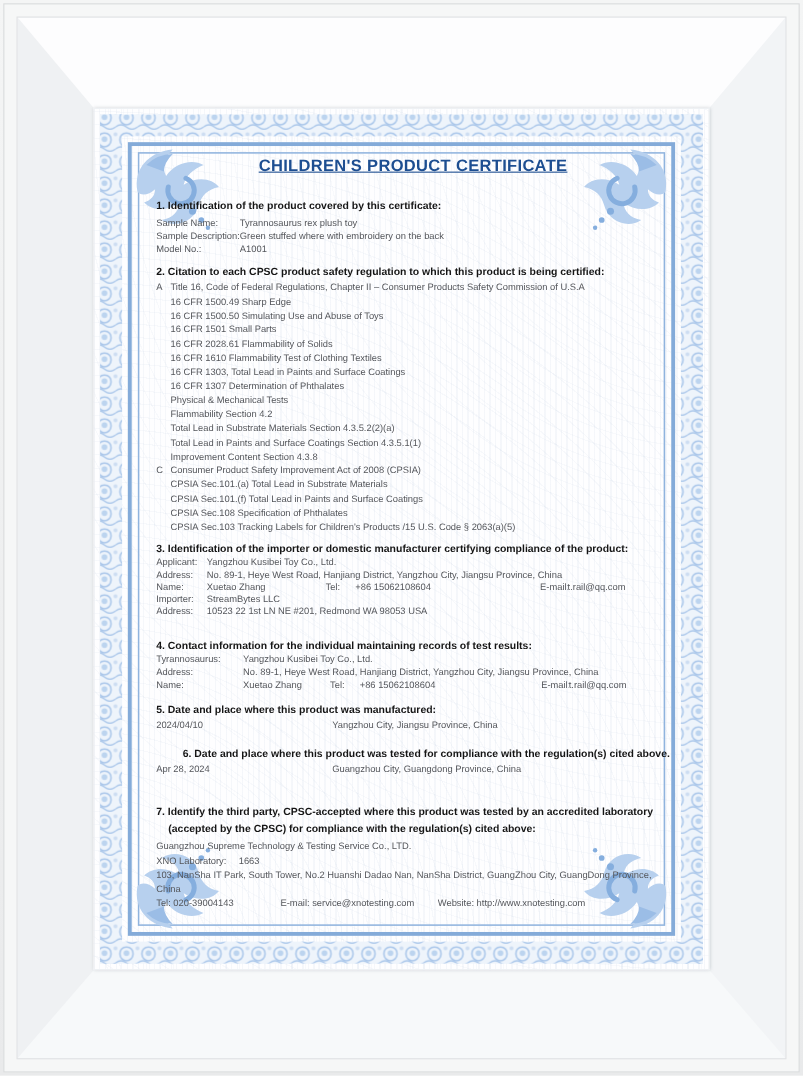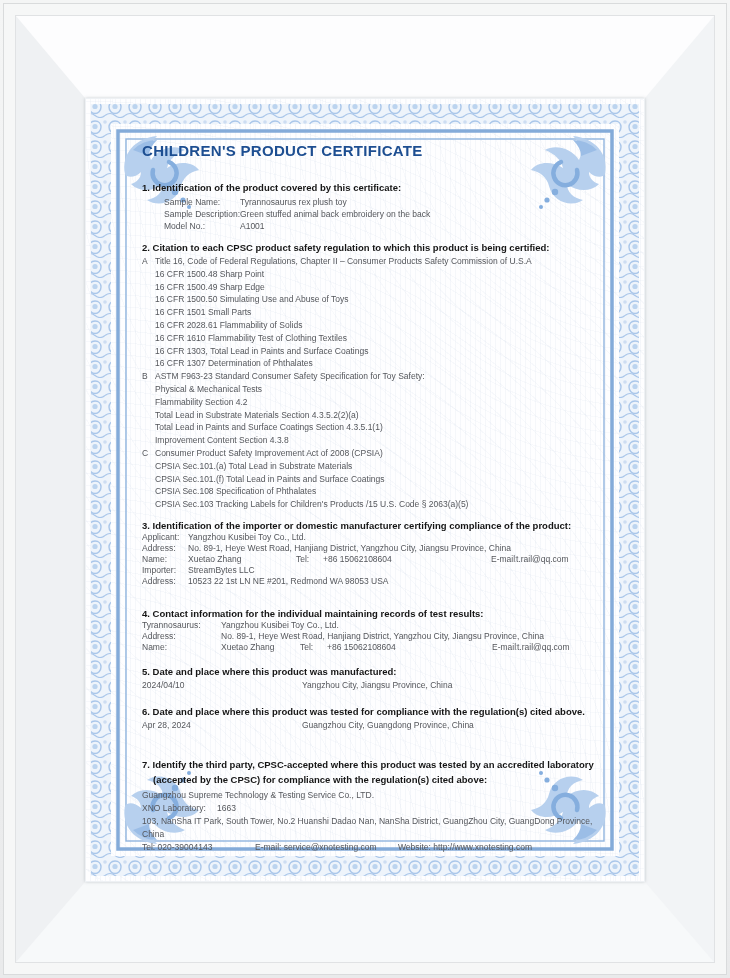--- a/index.html
+++ b/index.html
@@ -28,36 +28,36 @@
     background:
       repeating-linear-gradient(90deg, rgba(203,214,230,.18) 0 1px, rgba(0,0,0,0) 1px 5px),
       repeating-radial-gradient(circle at 0% 100%, rgba(203,214,230,.14) 0 1px, rgba(0,0,0,0) 1px 12px),
       repeating-radial-gradient(circle at 100% 0%, rgba(203,214,230,.12) 0 1px, rgba(0,0,0,0) 1px 14px),
       #fefeff;
     box-shadow:0 0 3px rgba(110,120,130,.35), inset 0 0 0 1px #eef1f4;
   }
   .deco{position:absolute;inset:0;width:100%;height:100%;}
   .content{position:absolute;left:57px;right:36px;top:38px;bottom:0;}
   .title{
-    margin:6px 0 0;
-    font-size:15px;font-weight:bold;letter-spacing:.3px;color:#1d4e91;line-height:18px;
+    margin:6px 0 0;text-align:center;
+    font-size:15px;font-weight:bold;letter-spacing:.3px;color:#1d4e91;line-height:18px;text-decoration:underline;
   }
   .h{font-size:9.5px;font-weight:bold;color:#151515;line-height:12px;margin:0;}
   .h.s1{margin-top:22px;}
   .h.s2{margin-top:10px;}
   .h.s3{margin-top:9px;}
   .h.s4{margin-top:21px;}
   .h.s5{margin-top:12px;}
-  .h.s6{margin-top:15px;}
+  .h.s6{margin-top:15px;text-align:right;}
   .h.s7{margin-top:26px;line-height:15px;}
   .h .h2line{display:block;padding-left:11px;}
   .body, .row{font-size:8.5px;color:#54565b;line-height:12px;}
   .rows1{margin-top:2px;}
   .row{display:grid;}
-  .r1{grid-template-columns:76px 1fr;margin-left:22px;}
+  .r1{grid-template-columns:76px 1fr;}
   .r3{grid-template-columns:46px 1fr;line-height:11px;}
   .r3n{grid-template-columns:46px 108px 27px 168px 25px 1fr;line-height:11px;}
   .r4{grid-template-columns:79px 1fr;line-height:11.2px;}
   .r4n{grid-template-columns:79px 79px 27px 165px 25px 1fr;line-height:11.2px;}
   .r56{grid-template-columns:160px 1fr;margin-top:1px;}
   .r7t{grid-template-columns:113px 143px 1fr;}
   .s2block{margin-top:1px;font-size:8.5px;color:#54565b;line-height:12.8px;}
   .gline .glet{display:inline-block;width:13px;}
   .gitem{padding-left:13px;}
   .s7block{margin-top:2px;font-size:8.5px;color:#54565b;line-height:13px;}
@@ -112,40 +112,38 @@
       <h1 class="title">CHILDREN'S PRODUCT CERTIFICATE</h1>
 
       <p class="h s1">1.  Identification of the product covered by this certificate:</p>
       <div class="rows1">
         <div class="row r1">
           <span class="cell">Sample Name:</span>
           <span class="cell">Tyrannosaurus rex plush toy</span>
         </div>
         <div class="row r1">
           <span class="cell">Sample Description:</span>
-          <span class="cell">Green stuffed animal back embroidery on the back</span>
+          <span class="cell">Green stuffed where with embroidery on the back</span>
         </div>
         <div class="row r1">
           <span class="cell">Model No.:</span>
           <span class="cell">A1001</span>
         </div>
       </div>
 
       <p class="h s2">2.  Citation to each CPSC product safety regulation to which this product is being certified:</p>
       <div class="s2block">
         <div class="gline"><span class="glet">A</span><span>Title 16, Code of Federal Regulations, Chapter II – Consumer Products Safety Commission of U.S.A</span></div>
-        <div class="gitem">16 CFR 1500.48 Sharp Point</div>
         <div class="gitem">16 CFR 1500.49 Sharp Edge</div>
         <div class="gitem">16 CFR 1500.50 Simulating Use and Abuse of Toys</div>
         <div class="gitem">16 CFR 1501 Small Parts</div>
         <div class="gitem">16 CFR 2028.61 Flammability of Solids</div>
         <div class="gitem">16 CFR 1610 Flammability Test of Clothing Textiles</div>
         <div class="gitem">16 CFR 1303, Total Lead in Paints and Surface Coatings</div>
         <div class="gitem">16 CFR 1307 Determination of Phthalates</div>
-        <div class="gline"><span class="glet">B</span><span>ASTM F963-23 Standard Consumer Safety Specification for Toy Safety:</span></div>
         <div class="gitem">Physical &amp; Mechanical Tests</div>
         <div class="gitem">Flammability Section 4.2</div>
         <div class="gitem">Total Lead in Substrate Materials Section 4.3.5.2(2)(a)</div>
         <div class="gitem">Total Lead in Paints and Surface Coatings Section 4.3.5.1(1)</div>
         <div class="gitem">Improvement Content Section 4.3.8</div>
         <div class="gline"><span class="glet">C</span><span>Consumer Product Safety Improvement Act of 2008 (CPSIA)</span></div>
         <div class="gitem">CPSIA Sec.101.(a) Total Lead in Substrate Materials</div>
         <div class="gitem">CPSIA Sec.101.(f) Total Lead in Paints and Surface Coatings</div>
         <div class="gitem">CPSIA Sec.108 Specification of Phthalates</div>
         <div class="gitem">CPSIA Sec.103 Tracking Labels for Children's Products /15 U.S. Code § 2063(a)(5)</div>

